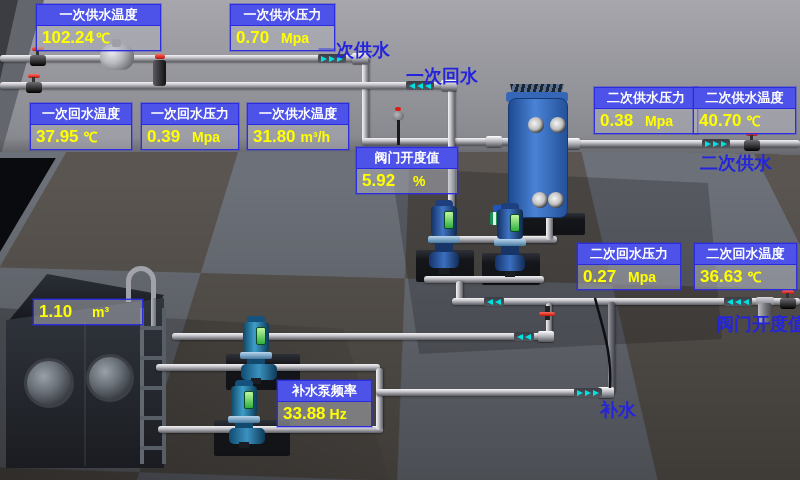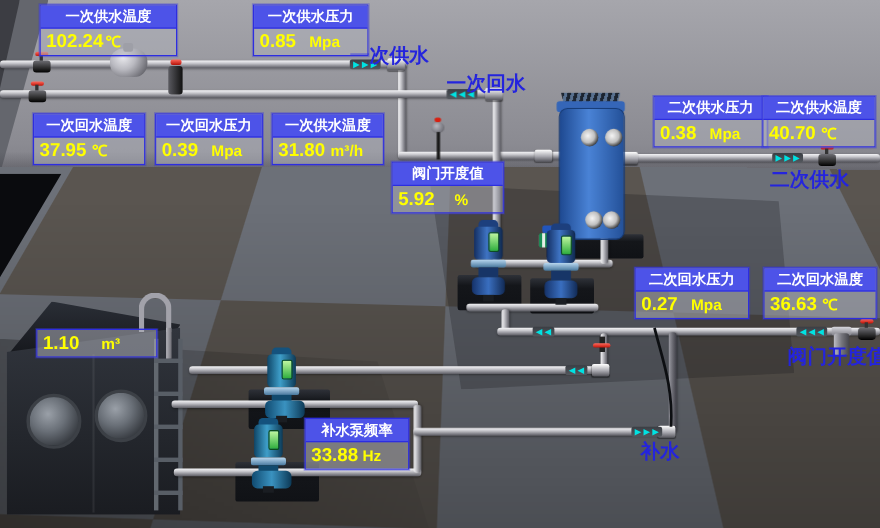--- a/index.html
+++ b/index.html
@@ -272,33 +272,33 @@
     </div>
 
   <svg width="26" height="96" viewBox="0 0 26 96" style="position:absolute;left:592px;top:296px;">
     <path d="M3,2 C10,30 20,55 18,92" stroke="#0d0f12" stroke-width="2.5" fill="none"></path>
   </svg>
 
   <div class="plabel" style="left:318px;top:38px;">一次供水</div>
   <div class="plabel" style="left:406px;top:64px;">一次回水</div>
   <div class="plabel" style="left:700px;top:151px;">二次供水</div>
   <div class="plabel" style="left:716px;top:312px;">阀门开度值</div>
-  <div class="plabel" style="left:582px;top:398px;">补水</div>
+  <div class="plabel" style="left:600px;top:398px;">补水</div>
 
   <div class="gauge" style="left:36px;top:4px;width:123px;">
     <div class="hd">一次供水温度</div>
     <div class="vl">
         <span class="vv">102.24</span>
         <span class="vu" style="margin-left:2px;">℃</span>
       </div>
   </div>
   <div class="gauge" style="left:230px;top:4px;width:103px;">
     <div class="hd">一次供水压力</div>
     <div class="vl">
-        <span class="vv">0.85</span>
+        <span class="vv">0.70</span>
         <span class="vu">Mpa</span>
       </div>
   </div>
   <div class="gauge" style="left:30px;top:103px;width:100px;">
     <div class="hd">一次回水温度</div>
     <div class="vl">
         <span class="vv">37.95</span>
         <span class="vu" style="margin-left:5px;">℃</span>
       </div>
   </div>

